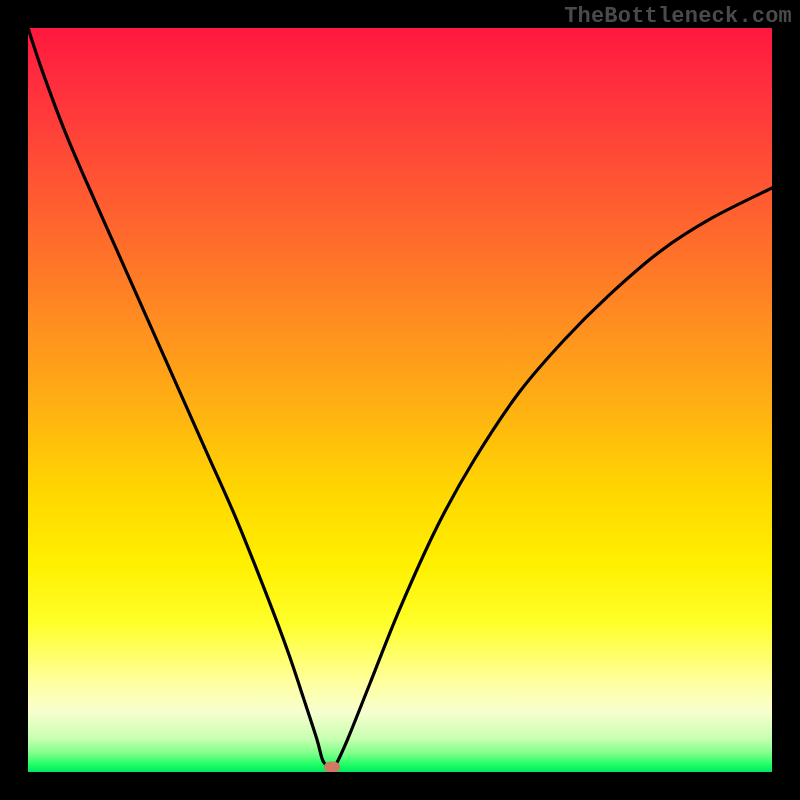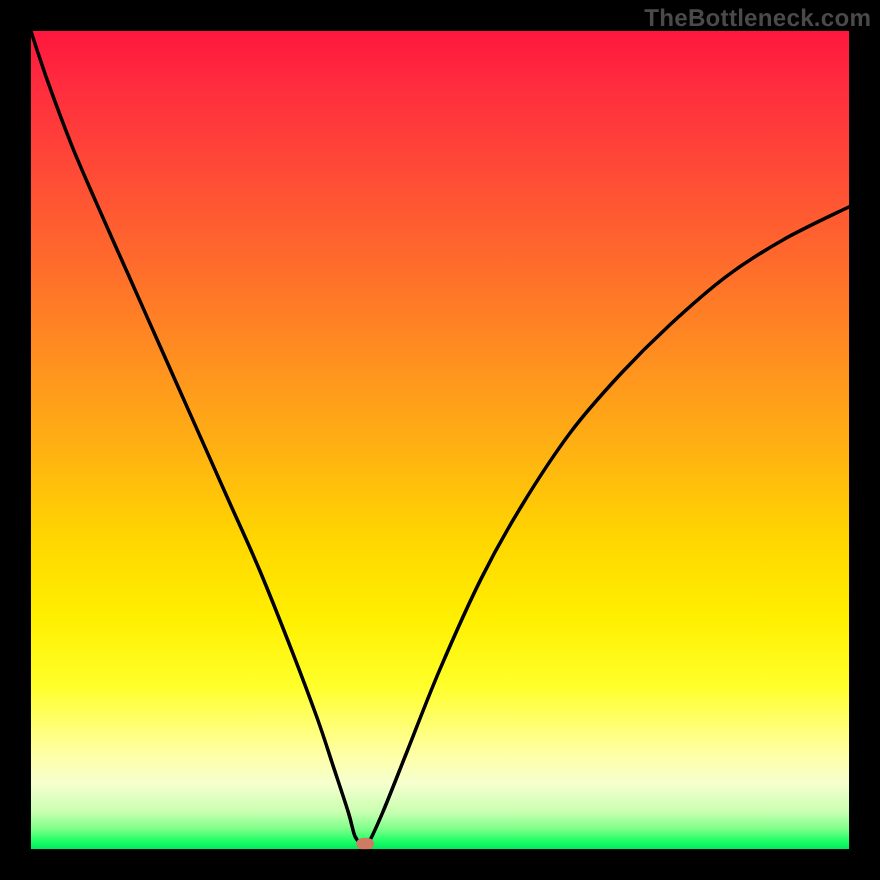--- a/index.html
+++ b/index.html
@@ -21,20 +21,21 @@
   }
   .watermark {
     position: absolute;
     top: 4px;
     right: 8px;
     color: #4a4a4a;
     font-size: 22px;
     font-weight: 600;
     letter-spacing: 0.2px;
     z-index: 10;
+    font-family: Liberation Mono, monospace;
   }
   .plot {
     position: absolute;
     top: 28px;
     left: 28px;
     width: 744px;
     height: 744px;
     overflow: hidden;
   }
   .gradient {

